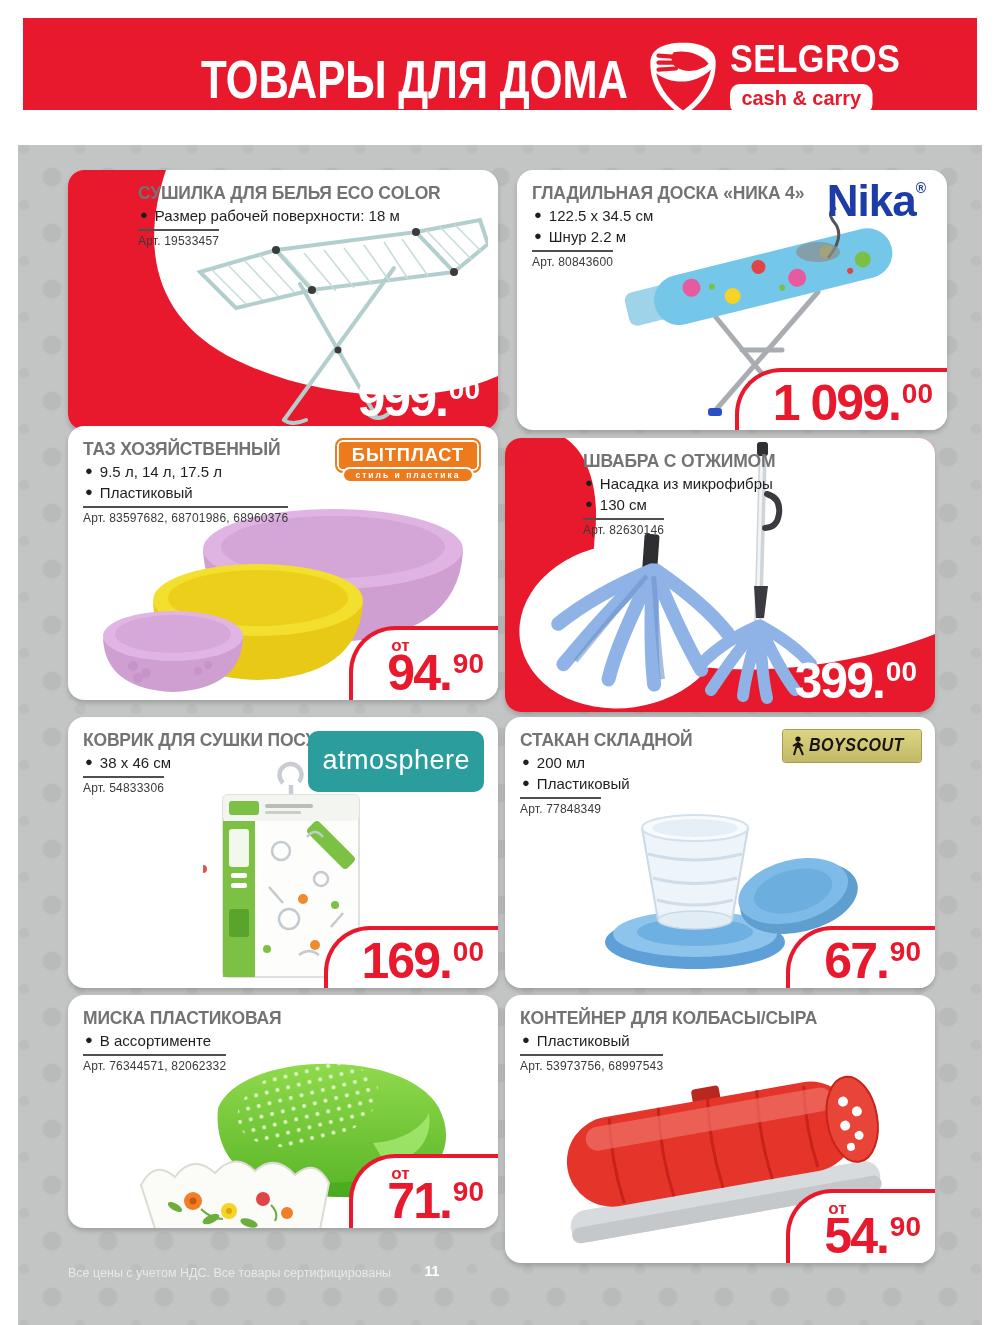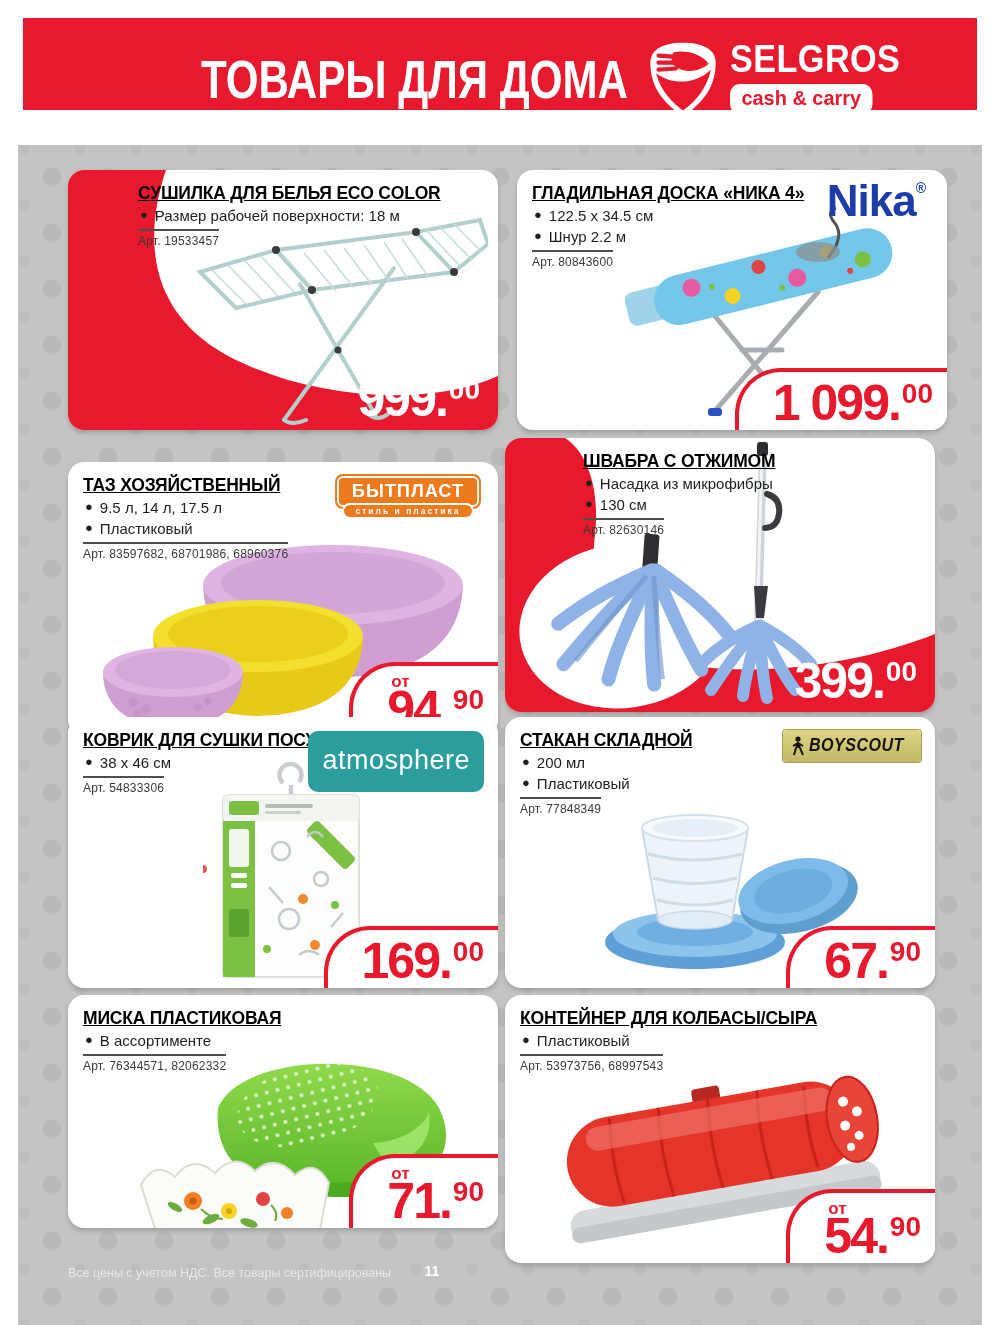--- a/index.html
+++ b/index.html
@@ -38,21 +38,21 @@
     font-size:21px;font-weight:bold;padding:2px 12px 4px;border-radius:10px;margin-top:6px;
     transform:scaleX(0.95);transform-origin:left top;white-space:nowrap;
   }
   .card{
     position:absolute;width:430px;background:#fff;border-radius:16px;
     overflow:hidden;box-shadow:0 3px 4px rgba(60,60,60,.25);z-index:3;
   }
   .deco{position:absolute;left:0;top:0;width:100%;height:100%;z-index:0;}
   .card-content{position:relative;z-index:2;padding:13px 15px 0 15px;}
   .pad-red{padding-left:70px;}
-  .card-title{font-size:17.5px;font-weight:bold;color:#000000;letter-spacing:-0.2px;white-space:nowrap;text-decoration:underline;}
+  .card-title{font-size:17.5px;font-weight:bold;color:#737373;letter-spacing:-0.2px;white-space:nowrap;}
   .spec{display:flex;font-size:15px;color:#1e1e1e;margin-top:3px;line-height:1.2;}
   .spec .dot{margin:0 7px 0 2px;font-size:13px;}
   .art{
     display:inline-block;margin-top:4px;border-top:2px solid #4f4f4f;
     padding-top:3px;font-size:12px;color:#3a3a3a;letter-spacing:0.2px;
   }
   .product{position:absolute;z-index:1;}
   .brand{position:absolute;z-index:2;}
   .brand-nika{
     right:22px;top:6px;color:var(--nika_blue,#1d3ca8);font-size:44px;font-weight:bold;letter-spacing:-1px;
@@ -218,21 +218,21 @@
       </g>
     </g>
     <path d="M206,58 q18,-22 6,-36 q-8,-10 2,-14" stroke="#555" stroke-width="3" fill="none"></path>
     <ellipse cx="196" cy="52" rx="22" ry="10" fill="#8a9096" opacity="0.75"></ellipse>
   </svg>
   <div class="price-badge">
     <span class="price-num">1 099.</span><span class="price-dec">00</span>
   </div>
 </div>
 
-<div class="card" style="left:68px;top:462px;height:274px;">
+<div class="card" style="left:68px;top:426px;height:274px;">
   <div class="card-content">
     <div class="card-title">ТАЗ ХОЗЯЙСТВЕННЫЙ</div>
     <div class="spec">
         <span class="dot">●</span>
         <span>9.5 л, 14 л, 17.5 л</span>
       </div>
     <div class="spec">
         <span class="dot">●</span>
         <span>Пластиковый</span>
       </div>

